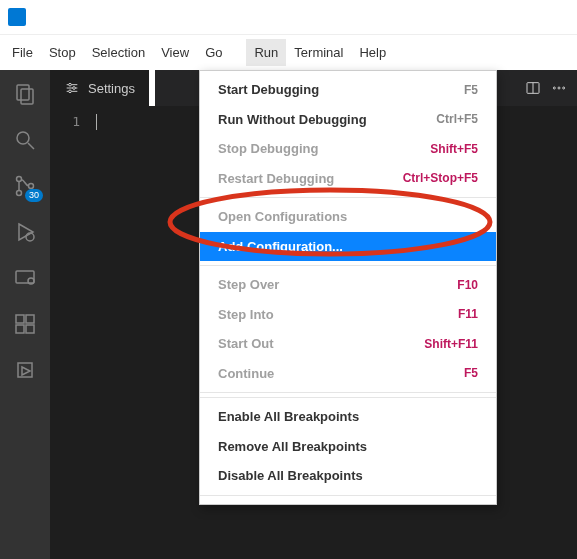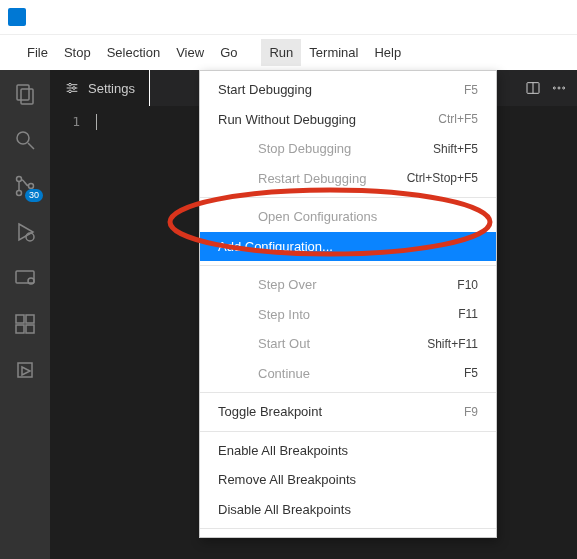--- a/index.html
+++ b/index.html
@@ -1,49 +1,49 @@
 <!DOCTYPE html>
 <html><head>
 <meta charset="utf-8">
 <style>
   * { margin: 0; padding: 0; box-sizing: border-box; font-family: -apple-system, "Segoe UI", Arial, sans-serif; }
   body { background: #fff; width: 577px; height: 559px; overflow: hidden; position: relative; }
   
   .titlebar { height: 35px; background: #fff; border-bottom: 1px solid #eee; display: flex; align-items: center; padding-left: 8px; }
   .titlebar .icon { width: 18px; height: 18px; background: #0078d4; border-radius: 2px; margin-right: 6px; }
   
-  .menubar { height: 35px; background: #fff; display: flex; align-items: center; padding: 0 19px; font-size: 13px; color: #333; }
+  .menubar { height: 35px; background: #fff; display: flex; align-items: center; padding: 0 4px; font-size: 13px; color: #333; }
   .menubar .menu-item { padding: 6px 8px; cursor: default; }
   .menubar .menu-item.active { background: #e8e8e8; margin-left: 16px; }
   
   .editor-area { position: absolute; top: 70px; left: 0; right: 0; bottom: 0; background: #1e1e1e; display: flex; }
   
   .activity-bar { width: 50px; background: #333333; display: flex; flex-direction: column; align-items: center; padding-top: 10px; gap: 18px; }
   .activity-bar .ab-icon { width: 28px; height: 28px; display: flex; align-items: center; justify-content: center; color: #858585; position: relative; }
   .activity-bar .ab-icon svg { width: 24px; height: 24px; stroke: currentColor; fill: none; stroke-width: 1.5; }
   .badge { position: absolute; bottom: -2px; right: -4px; background: #007acc; color: #fff; font-size: 9px; border-radius: 8px; padding: 1px 4px; line-height: 1.2; }
   
   .tabs-area { flex: 1; display: flex; flex-direction: column; }
   .tabs-row { height: 36px; background: #252526; display: flex; align-items: stretch; }
-  .tab { background: #1e1e1e; color: #ccc; font-size: 13px; display: flex; align-items: center; padding: 16px 14px; gap: 8px; border-right: 1px solid #ffffff; }
+  .tab { background: #1e1e1e; color: #ccc; font-size: 13px; display: flex; align-items: center; padding: 16px 14px; gap: 8px; border-right: 6px solid #ffffff; }
   .tab .tab-icon { width: 16px; height: 16px; color: #ccc; }
   .tab-actions { margin-left: auto; display: flex; align-items: center; padding: 0 10px; gap: 10px; color: #ccc; }
   .tab-actions svg { width: 16px; height: 16px; stroke: currentColor; fill: none; stroke-width: 1.5; }
   
   .editor-body { flex: 1; background: #1e1e1e; position: relative; }
   .gutter { position: absolute; left: 0; top: 0; width: 40px; text-align: right; color: #858585; font-size: 13px; padding: 8px 10px 0 0; font-family: Consolas, monospace; }
   .cursor-line { position: absolute; left: 46px; top: 8px; width: 1px; height: 16px; background: #aeafad; }
   
   .dropdown { position: absolute; top: 70px; left: 199px; width: 298px; background: #fff; border: 1px solid #ccc; box-shadow: 2px 4px 10px rgba(0,0,0,0.3); font-size: 13px; color: #333; padding: 4px 0; z-index: 10; }
-  .dropdown .row { display: flex; justify-content: space-between; align-items: center; padding: 5px 18px; line-height: 1.5; }
-  .dropdown .row.disabled { color: #a0a0a0; margin-left: 40px; }
+  .dropdown .row { display: flex; justify-content: space-between; align-items: center; padding: 5px 18px; line-height: 1.5; font-weight: bold; }
+  .dropdown .row.disabled { color: #a0a0a0; }
   .dropdown .row.highlight { background: #0a84ff; color: #fff; }
   .dropdown .sep { height: 1px; background: #e5e5e5; margin: 4px 0; }
   .dropdown .shortcut { color: #888; font-size: 12px; }
-  .dropdown .row.disabled .shortcut { color: #404040; }
+  .dropdown .row.disabled .shortcut { color: #be185d; }
   .dropdown .arrow { color: #666; font-size: 10px; }
   
   .annotation { position: absolute; z-index: 20; pointer-events: none; }
 </style>
 </head>
 <body>
 
 <div class="titlebar">
   <div class="icon"></div>
 </div>
@@ -177,24 +177,20 @@
     </div>
     <div class="row disabled">
       <span>Start Out</span>
       <span class="shortcut">Shift+F11</span>
     </div>
     <div class="row disabled">
       <span>Continue</span>
       <span class="shortcut">F5</span>
     </div>
     <div class="sep"></div>
-    <div class="row">
-      <span>Toggle Breakpoint</span>
-      <span class="shortcut">F9</span>
-    </div>
     <div class="sep"></div>
     <div class="row">
       <span>Enable All Breakpoints</span>
     </div>
     <div class="row">
       <span>Remove All Breakpoints</span>
     </div>
     <div class="row">
       <span>Disable All Breakpoints</span>
     </div>

